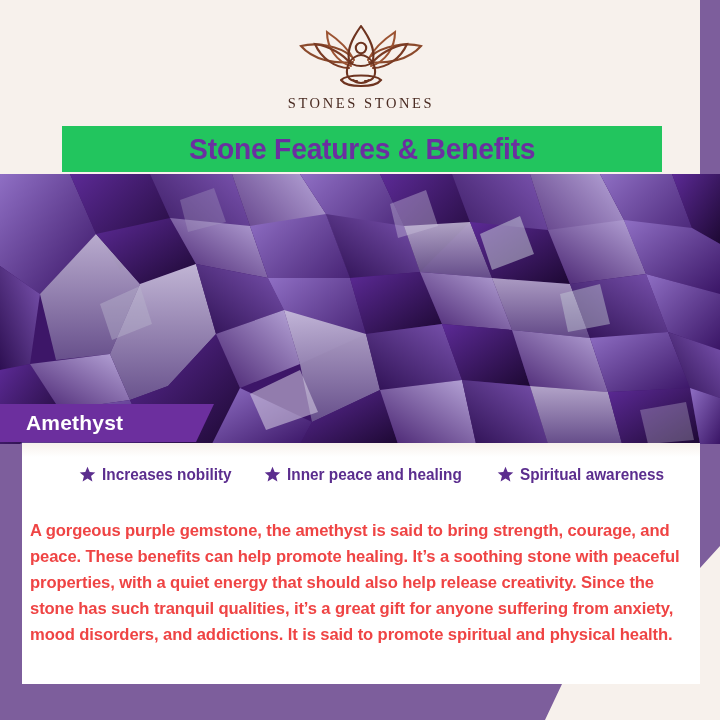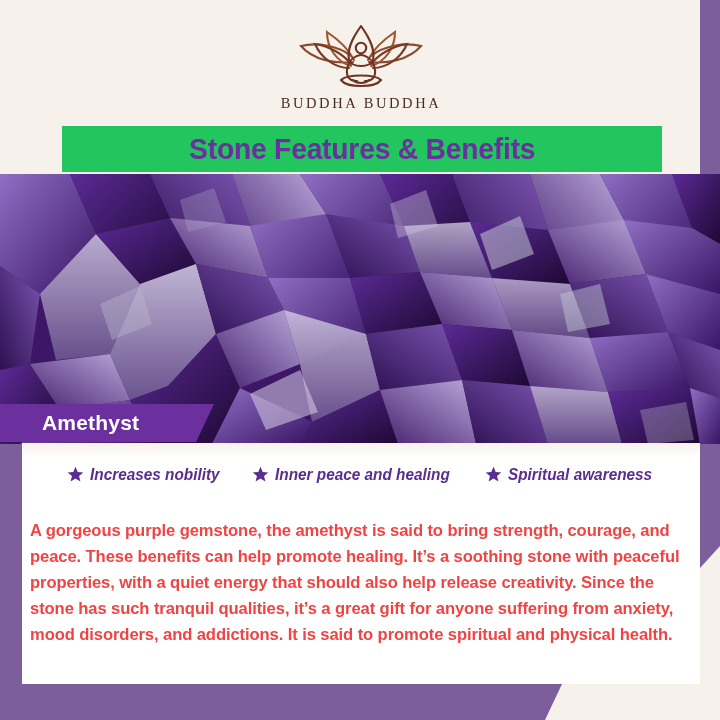--- a/index.html
+++ b/index.html
@@ -124,21 +124,21 @@
     background: #6c2f9e;
     clip-path: polygon(0 0, 214px 0, 196px 38px, 0 38px);
     display: flex;
     align-items: center;
   }
   .stone-label .stone-name {
     color: #ffffff;
     font-size: 21px;
     font-weight: bold;
     letter-spacing: 0.2px;
-    margin-left: 42px;
+    margin-left: 26px;
     text-align: right;
   }
 
   
   .panel {
     position: absolute;
     left: 22px;
     top: 443px;
     width: 678px;
     height: 241px;
@@ -148,27 +148,26 @@
     position: absolute;
     left: 0; top: 0;
     width: 100%;
     height: 14px;
     background: linear-gradient(#f7f1ec, #ffffff);
   }
 
   .features {
     position: absolute;
     top: 22px;
-    left: 4px;
+    left: 16px;
     width: 678px;
     display: flex;
     justify-content: center;
     align-items: center;
     gap: 22px;
-    font-style: italic;
   }
   .feature {
     display: flex;
     align-items: center;
     gap: 6px;
   }
   .star-icon {
     width: 17px;
     height: 17px;
     flex: none;
@@ -228,21 +227,21 @@
             <circle cx="70" cy="26" r="5.2" stroke="#6e3420"></circle>
 
             <path d="M70 33 C 62 34, 57 40, 56 48 C 55 55, 60 60, 66 59" stroke="#6e3420"></path>
             <path d="M70 33 C 78 34, 83 40, 84 48 C 85 55, 80 60, 74 59" stroke="#6e3420"></path>
 
             <path d="M50 58 C 56 66, 84 66, 90 58 C 84 52, 56 52, 50 58" stroke="#6e3420"></path>
             <path d="M62 58 C 66 62, 74 62, 78 58" stroke="#6e3420"></path>
           </g>
         </svg>
       </span>
-      <span class="logo-text">BUDDHA BUDDHA</span>
+      <span class="logo-text">STONES STONES</span>
     </div>
 
     <div class="title-banner">
       <span class="title">Stone Features &amp; Benefits</span>
     </div>
   </div>
 
   <div class="hero">
     <svg width="720" height="270" viewBox="0 0 720 270" xmlns="http://www.w3.org/2000/svg">
       <defs>

